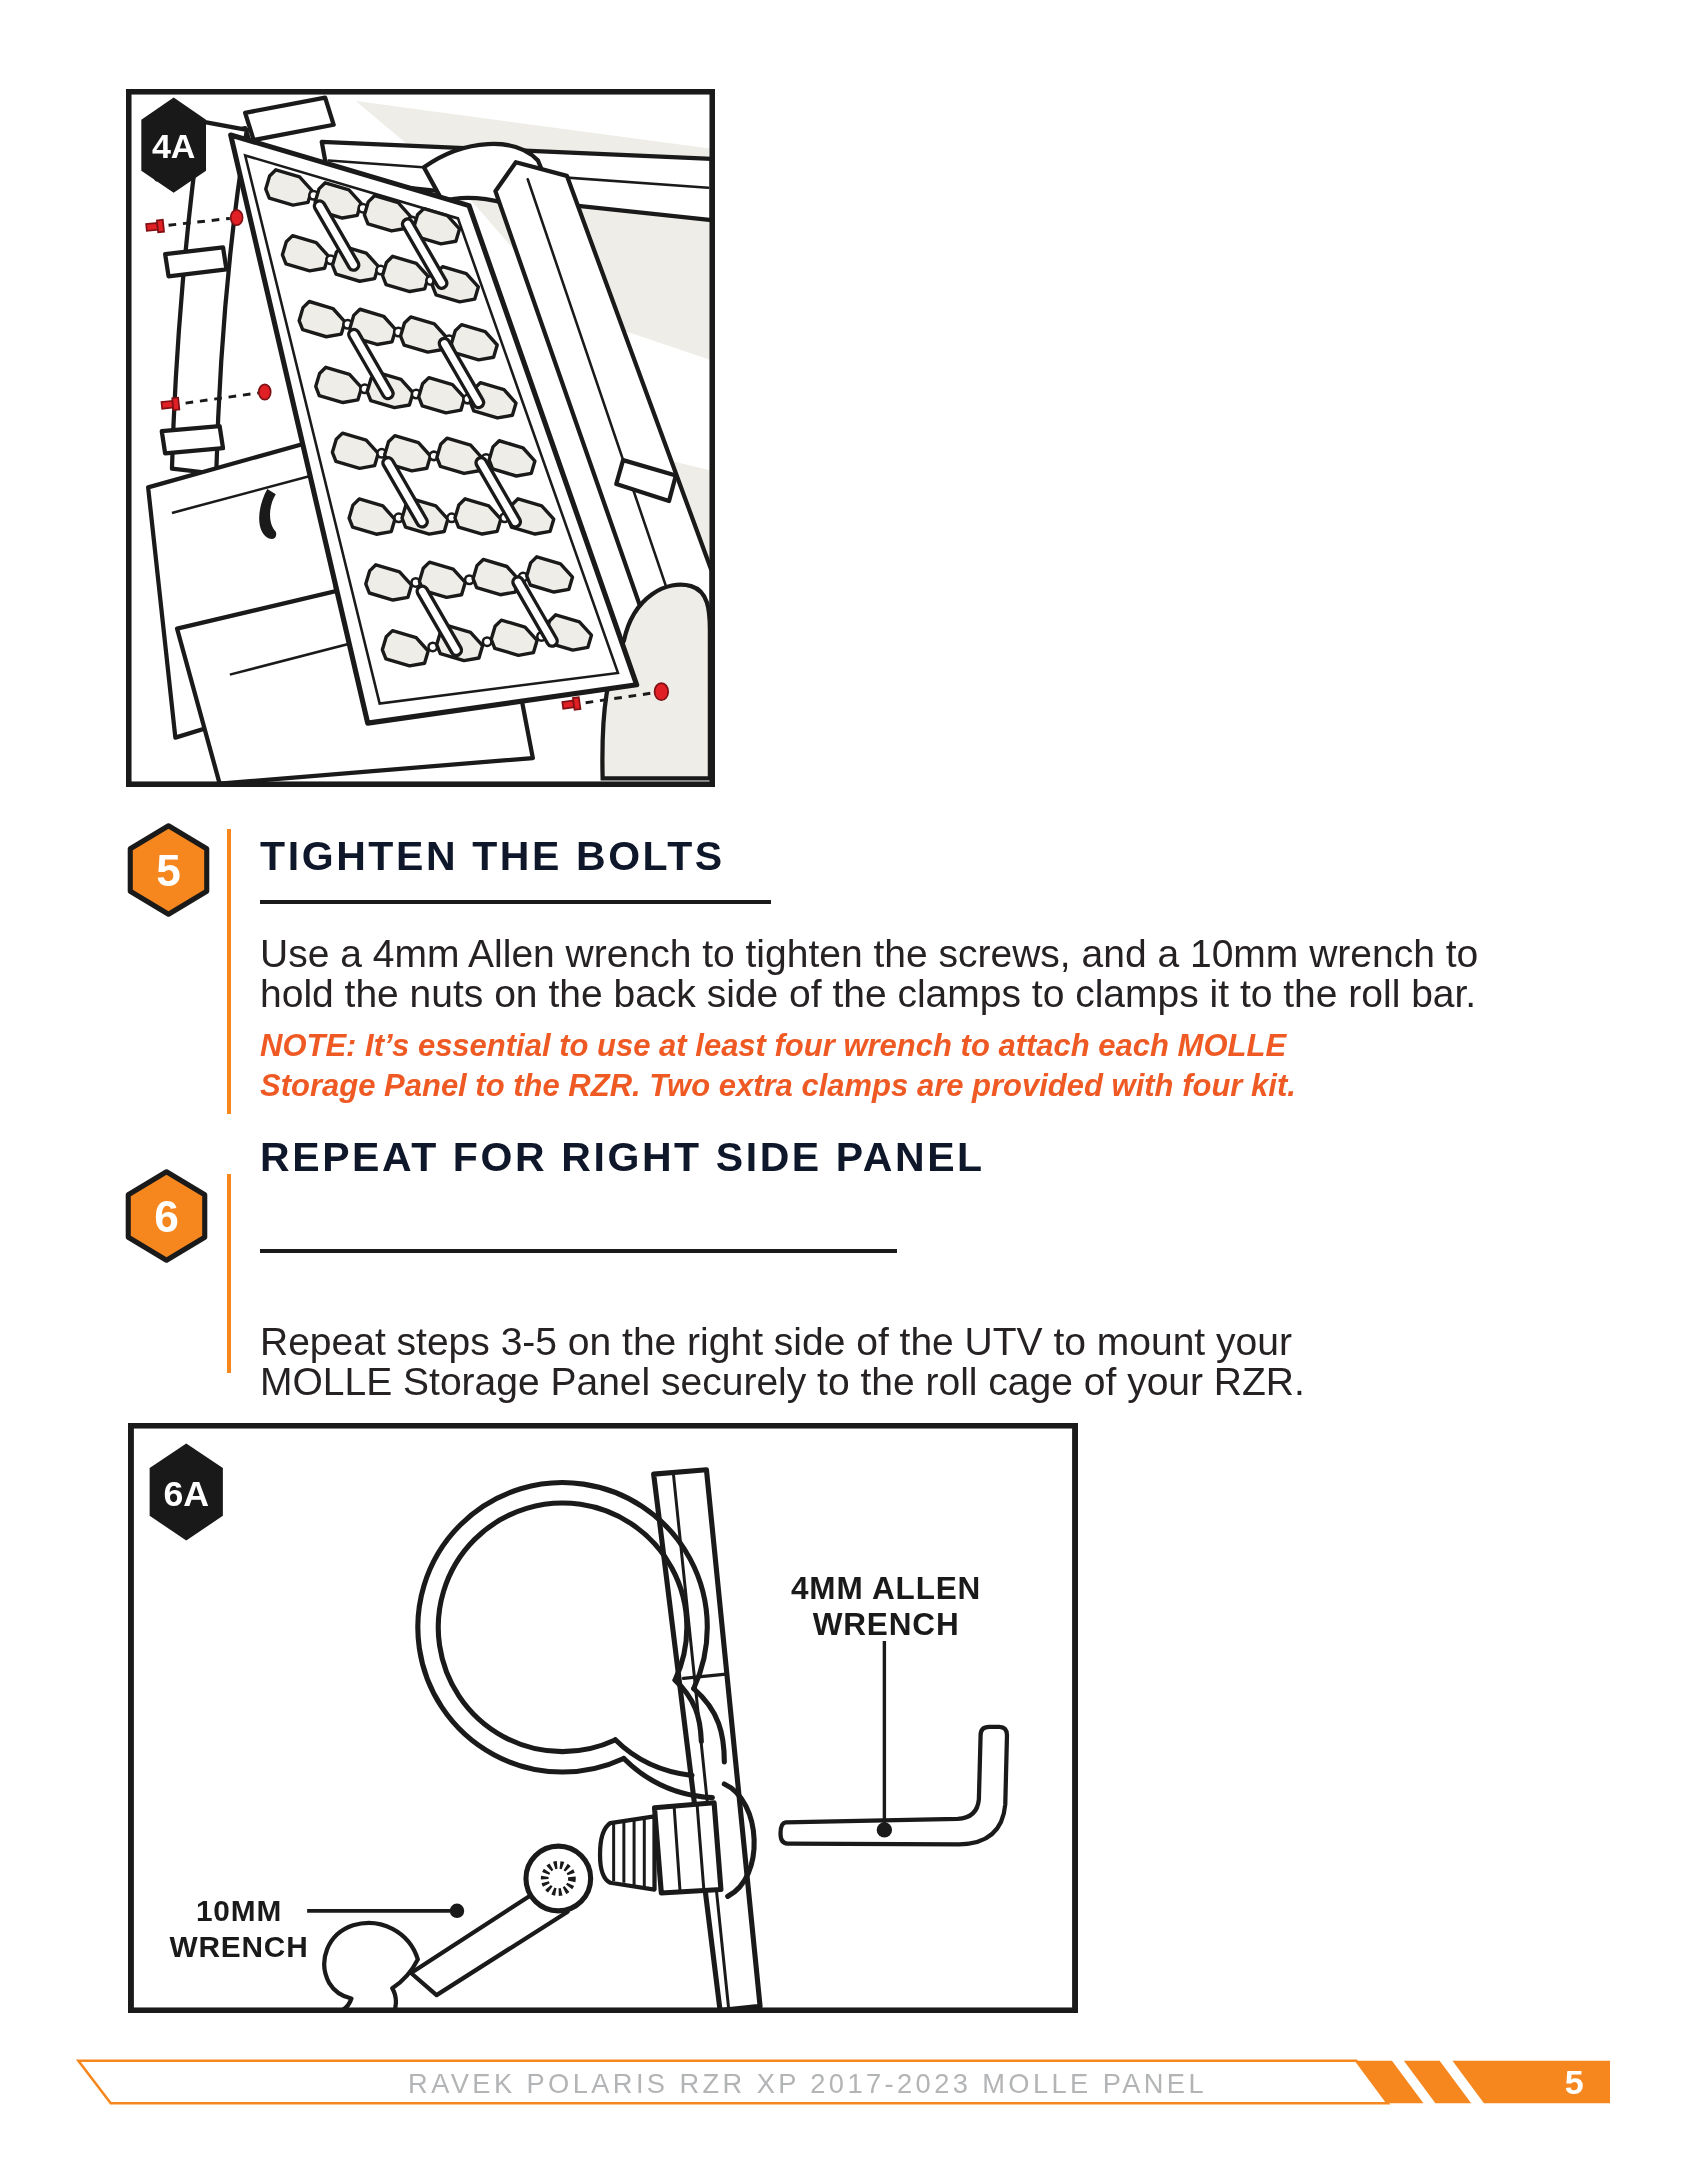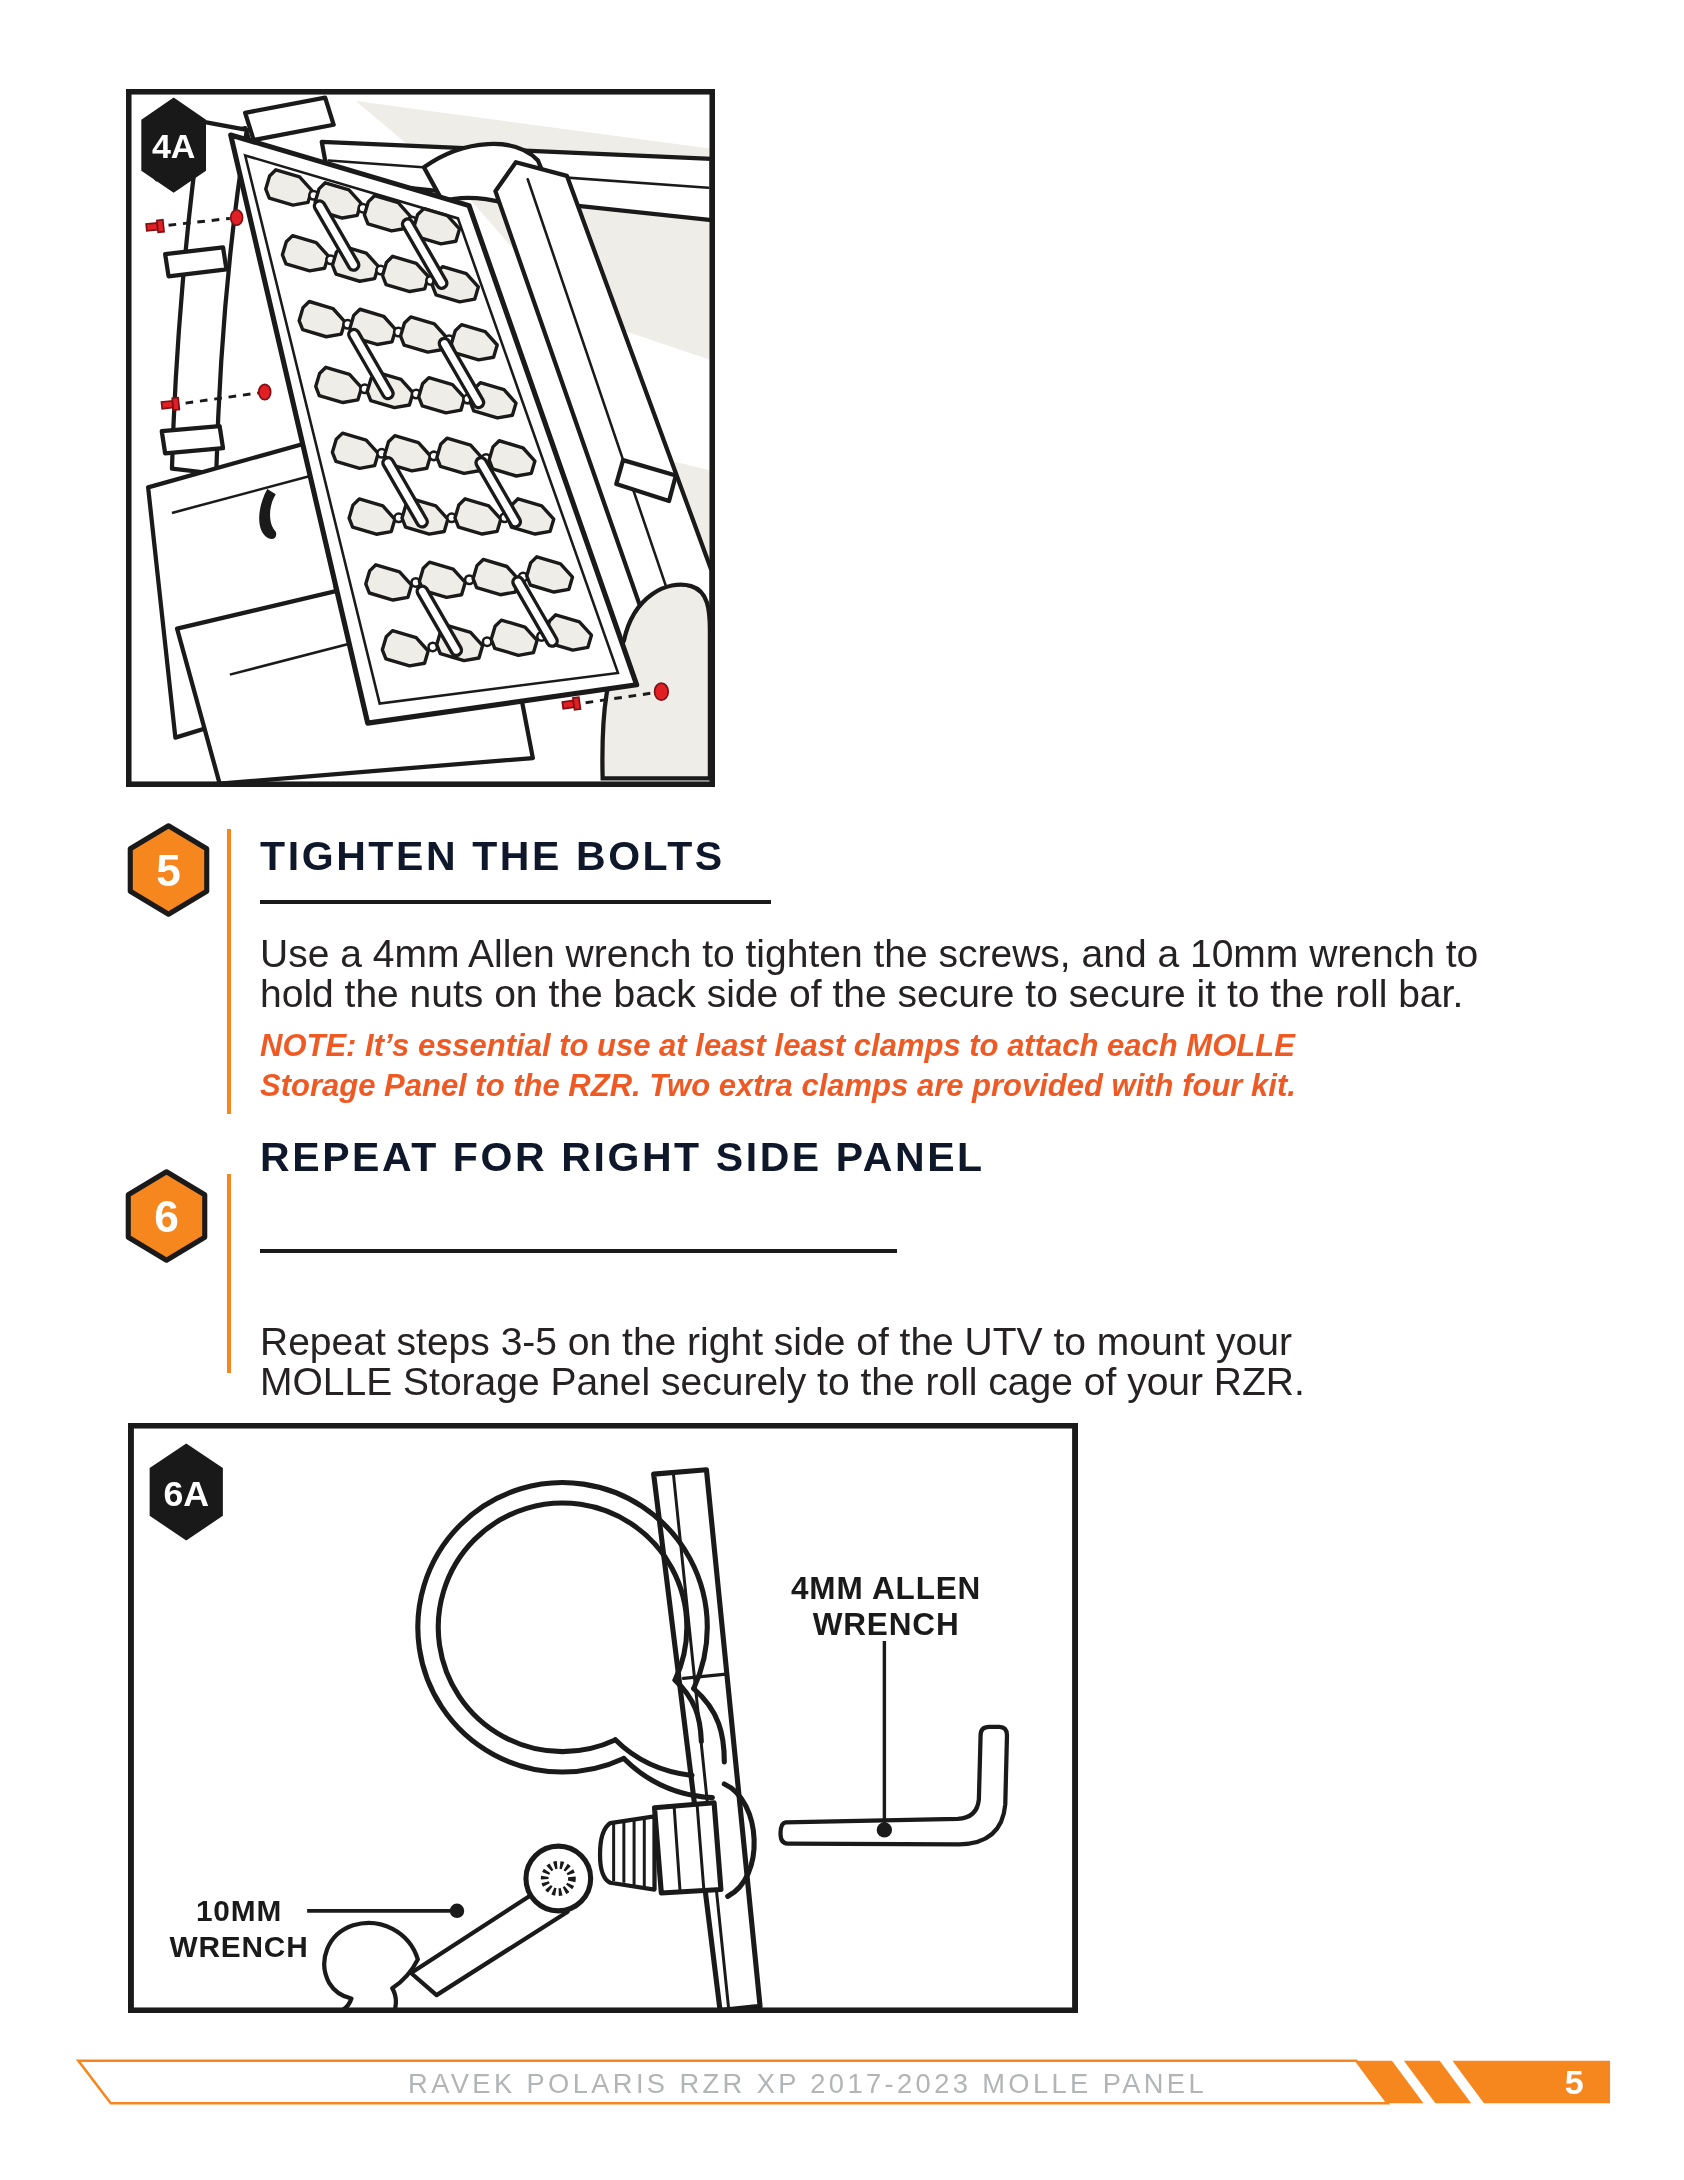--- a/index.html
+++ b/index.html
@@ -169,24 +169,24 @@
     <svg width="85" height="94" viewBox="0 0 100 110">
       <polygon points="50,3 95,30 95,80 50,107 5,80 5,30" fill="#F6871E" stroke="#1a1a1a" stroke-width="6" stroke-linejoin="round"></polygon>
       <text x="50" y="74" text-anchor="middle" font-size="52" font-weight="700" fill="#ffffff">5</text>
     </svg>
   </div>
   <div class="vrule" style="left:227px;top:829px;height:285px;"></div>
   <div class="step-title" style="left:260px;top:834px;">TIGHTEN THE BOLTS</div>
   <div class="title-rule" style="left:260px;top:900px;width:511px;"></div>
   <div class="step-body" style="left:260px;top:934px;">
     <div>Use a 4mm Allen wrench to tighten the screws, and a 10mm wrench to</div>
-    <div>hold the nuts on the back side of the secure to secure it to the roll bar.</div>
+    <div>hold the nuts on the back side of the clamps to clamps it to the roll bar.</div>
   </div>
   <div class="step-note" style="left:260px;top:1026px;">
-    <div>NOTE: It’s essential to use at least least clamps to attach each MOLLE</div>
+    <div>NOTE: It’s essential to use at least four wrench to attach each MOLLE</div>
     <div>Storage Panel to the RZR. Two extra clamps are provided with four kit.</div>
   </div>
 
   <div class="step-badge" style="left:124px;top:1169px;">
     <svg width="85" height="94" viewBox="0 0 100 110">
       <polygon points="50,3 95,30 95,80 50,107 5,80 5,30" fill="#F6871E" stroke="#1a1a1a" stroke-width="6" stroke-linejoin="round"></polygon>
       <text x="50" y="74" text-anchor="middle" font-size="52" font-weight="700" fill="#ffffff">6</text>
     </svg>
   </div>
   <div class="vrule" style="left:227px;top:1174px;height:199px;"></div>

